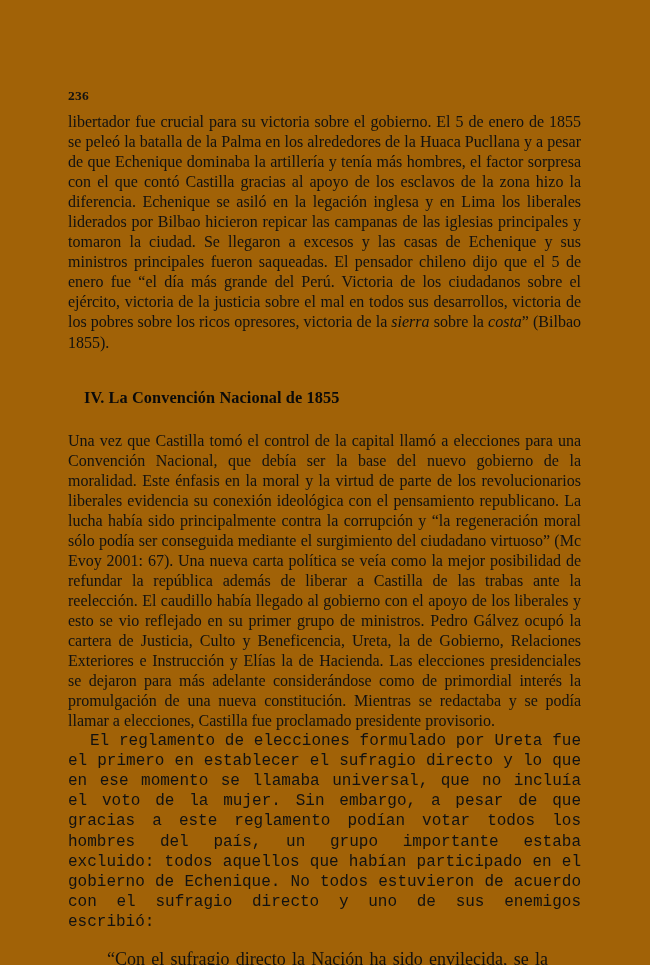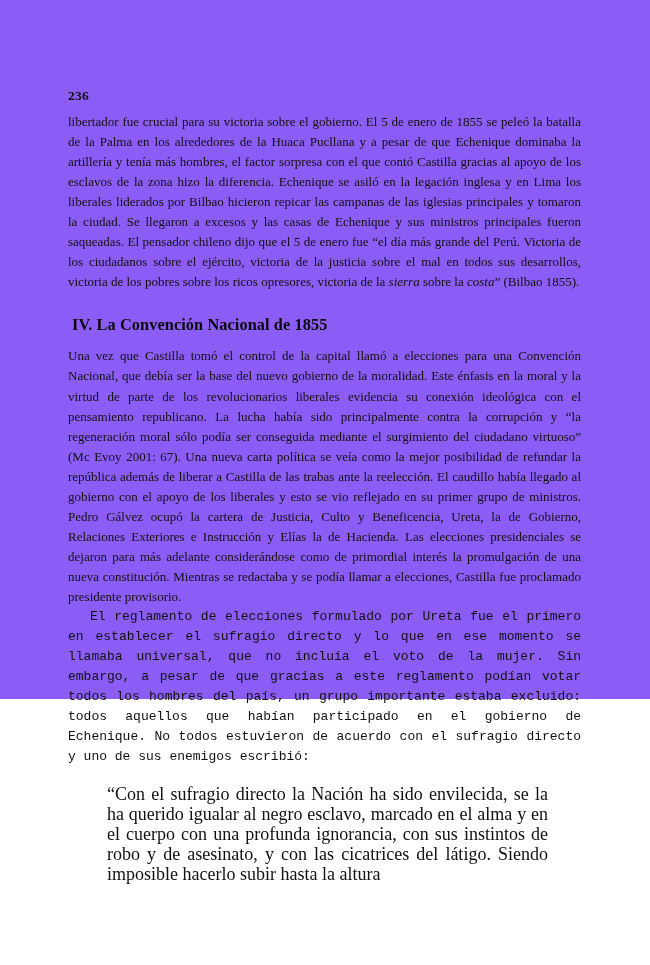--- a/index.html
+++ b/index.html
@@ -15,22 +15,22 @@
     overflow: hidden;
     font-family: "Liberation Serif", "DejaVu Serif", serif;
     color: #0d0d0d;
     -webkit-font-smoothing: antialiased;
   }
 
   .page {
     position: absolute;
     left: 0; top: 0;
     width: 650px;
-    height: 699px;
-    background: #8b5cf6;
+    height: 965px;
+    background: #a16207;
   }
 
   
   .folio {
     position: absolute;
     left: 68px;
     top: 89px;
     font-size: 13.5px;
     font-weight: 700;
     letter-spacing: 0.2px;
@@ -41,35 +41,35 @@
   
   .column {
     position: absolute;
     left: 68px;
     top: 112px;
     width: 513px;
   }
 
   p.body {
     margin: 0;
-    font-size: 13px;
+    font-size: 16px;
     line-height: 20.05px;
     text-align: justify;
     text-justify: inter-word;
     color: #111111;
     hyphens: none;
   }
   p.body.indent {
     text-indent: 22px;
     font-family: Liberation Mono, monospace;
   }
 
   
   h2.heading {
-    margin: 4px;
+    margin: 16px;
     font-size: 16.3px;
     font-weight: 700;
     line-height: 20px;
     text-align: left;
     color: #0a0a0a;
     letter-spacing: 0.1px;
   }
   .gap-before-heading { height: 19px; }
   .gap-after-heading  { height: 7px; }
 

